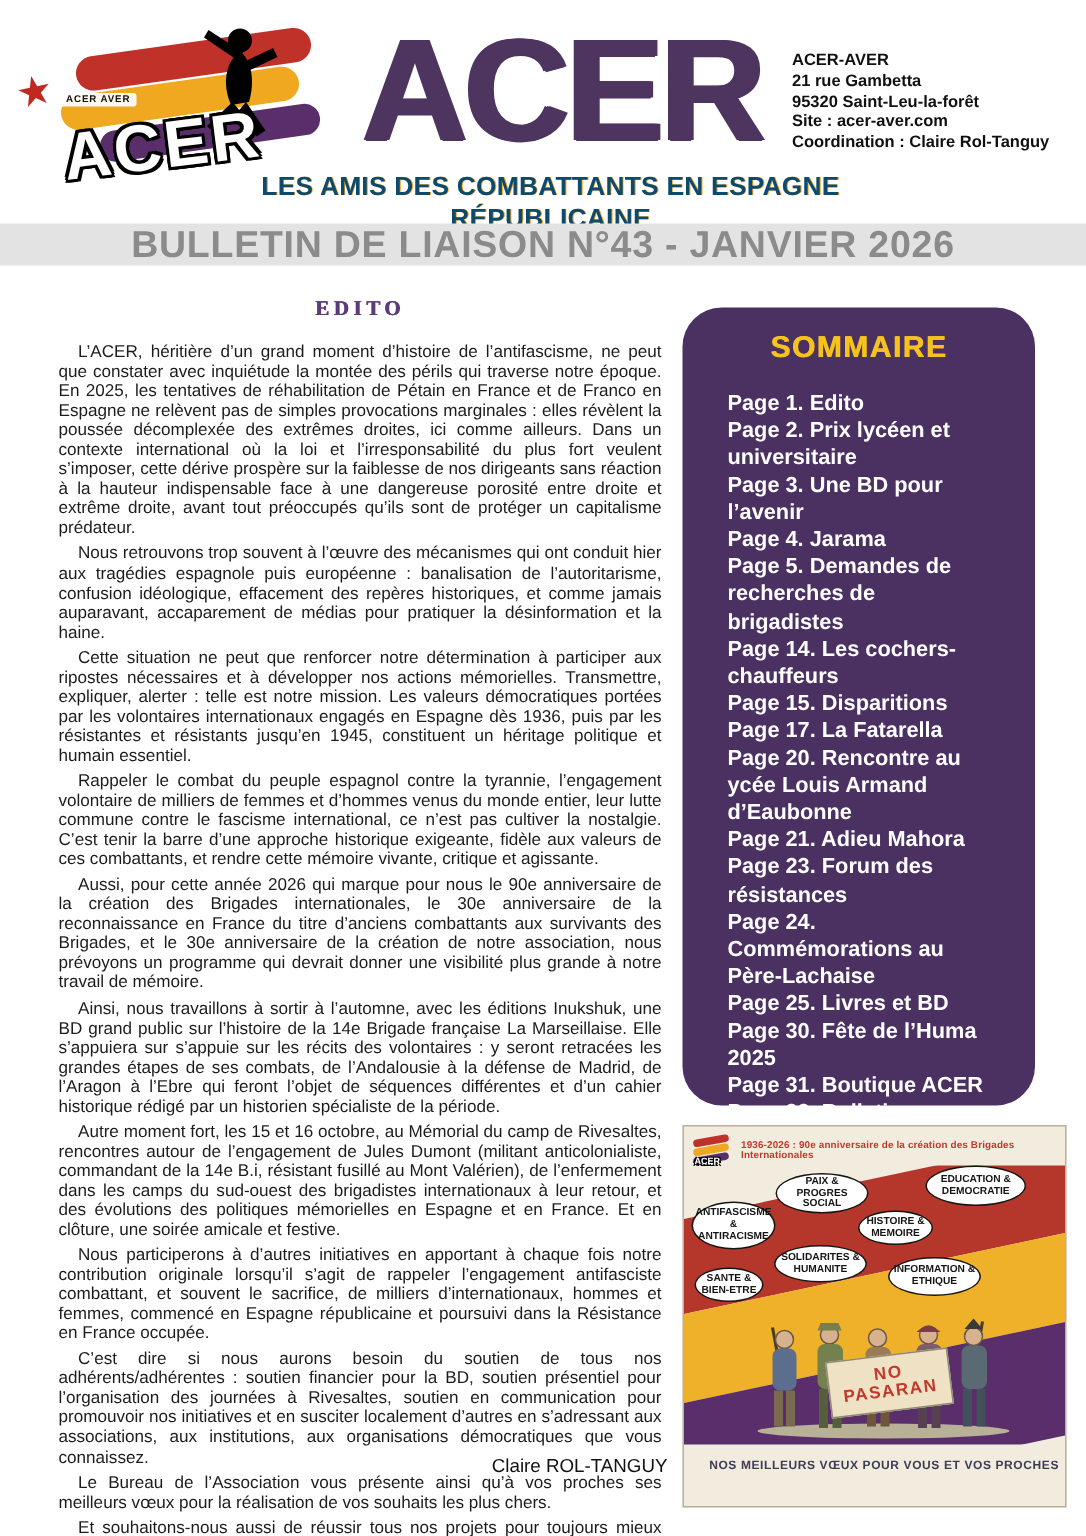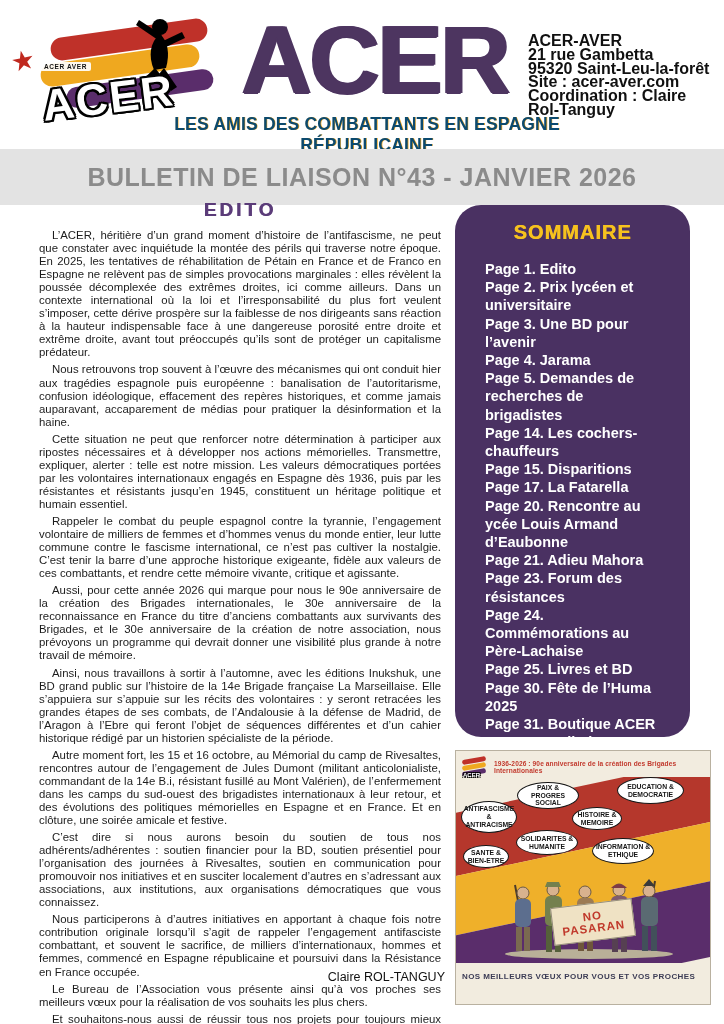--- a/index.html
+++ b/index.html
@@ -24,39 +24,40 @@
     position:absolute;left:28px;top:64px;font-size:44px;font-weight:900;color:#fff;
     letter-spacing:2px;transform:rotate(-7deg);line-height:1;
     text-shadow:-2px -2px 0 #000,2px -2px 0 #000,-2px 2px 0 #000,2px 2px 0 #000,
                 -2px 0 0 #000,2px 0 0 #000,0 -2px 0 #000,0 2px 0 #000;
   }
   .big-title{
     position:absolute;left:222px;top:14px;width:306px;text-align:center;
     font-size:97px;font-weight:900;color:#4d3560;line-height:.95;letter-spacing:-2px;
     text-shadow:1.6px 0 0 #4d3560,-1.6px 0 0 #4d3560,0 1.2px 0 #4d3560;
   }
-  .address{position:absolute;left:528px;top:34px;width:190px;font-size:16px;font-weight:bold;color:#101010;line-height:13.8px;}
+  .address{position:absolute;left:528px;top:34px;width:190px;font-size:11px;font-weight:bold;color:#101010;line-height:13.8px;}
   .subtitle{
     position:absolute;left:116px;top:114px;width:502px;text-align:center;
     font-size:17.5px;font-weight:800;color:#0c4a6e;letter-spacing:.2px;
     text-shadow:.6px 0 0 #f2a71d;
   }
 
   
   .banner{
-    position:absolute;left:0;top:149px;width:724px;height:56px;background:#e3e3e3;
+    position:absolute;left:0;top:149px;width:724px;height:28px;background:#e3e3e3;
     display:flex;align-items:center;justify-content:center;
     font-size:25px;font-weight:bold;color:#8b8b8b;letter-spacing:.5px;
   }
 
   
   .edito-heading{
     position:absolute;left:35px;top:199px;width:410px;text-align:center;
-    font-size:19px;font-weight:900;color:#5b3c79;letter-spacing:3px;
+    font-size:14px;font-weight:900;color:#5b3c79;letter-spacing:3px;
     text-shadow:.5px 0 0 #5b3c79;
+    font-family:Liberation Serif, serif;
   }
   .edito-body{position:absolute;left:35px;top:225px;width:410px;color:#1c1c1c;}
   .edito-body p{
     margin:4px;font-size:11.4px;line-height:13.05px;text-align:justify;text-indent:13px;
   }
   .signature{
     position:absolute;left:35px;top:970px;width:410px;text-align:right;
     font-size:12.5px;font-weight:normal;color:#111;
   }
 
@@ -111,21 +112,21 @@
   .b5{left:7px;top:94px;width:46px;height:23px;}
   .b6{left:136px;top:87px;width:62px;height:26px;}
   .fighters{position:absolute;left:45px;top:126px;}
   .nopasaran{
     position:absolute;left:96px;top:152px;width:80px;height:36px;background:#efe2c4;
     border:1px solid #8f8876;transform:rotate(-7deg);display:flex;flex-direction:column;
     align-items:center;justify-content:center;font-weight:bold;color:#c0392b;
     font-size:11.5px;line-height:1.05;letter-spacing:1px;
   }
   .cartoon-caption{
-    position:absolute;left:6px;top:221px;width:244px;text-align:left;
+    position:absolute;left:6px;top:221px;width:244px;text-align:right;
     font-size:8px;font-weight:bold;color:#3c3c55;letter-spacing:.4px;
   }
 </style>
 </head>
 <body>
 
 <div class="page">
 
   <div class="logo">
     <div class="stripe red"></div>
@@ -160,22 +161,22 @@
 
   <div class="edito-heading">EDITO</div>
   <div class="edito-body">
     <p>L’ACER, héritière d’un grand moment d’histoire de l’antifascisme, ne peut que constater avec inquiétude la montée des périls qui traverse notre époque. En 2025, les tentatives de réhabilitation de Pétain en France et de Franco en Espagne ne relèvent pas de simples provocations marginales : elles révèlent la poussée décomplexée des extrêmes droites, ici comme ailleurs. Dans un contexte international où la loi et l’irresponsabilité du plus fort veulent s’imposer, cette dérive prospère sur la faiblesse de nos dirigeants sans réaction à la hauteur indispensable face à une dangereuse porosité entre droite et extrême droite, avant tout préoccupés qu’ils sont de protéger un capitalisme prédateur.</p>
     <p>Nous retrouvons trop souvent à l’œuvre des mécanismes qui ont conduit hier aux tragédies espagnole puis européenne : banalisation de l’autoritarisme, confusion idéologique, effacement des repères historiques, et comme jamais auparavant, accaparement de médias pour pratiquer la désinformation et la haine.</p>
     <p>Cette situation ne peut que renforcer notre détermination à participer aux ripostes nécessaires et à développer nos actions mémorielles. Transmettre, expliquer, alerter : telle est notre mission. Les valeurs démocratiques portées par les volontaires internationaux engagés en Espagne dès 1936, puis par les résistantes et résistants jusqu’en 1945, constituent un héritage politique et humain essentiel.</p>
     <p>Rappeler le combat du peuple espagnol contre la tyrannie, l’engagement volontaire de milliers de femmes et d’hommes venus du monde entier, leur lutte commune contre le fascisme international, ce n’est pas cultiver la nostalgie. C’est tenir la barre d’une approche historique exigeante, fidèle aux valeurs de ces combattants, et rendre cette mémoire vivante, critique et agissante.</p>
     <p>Aussi, pour cette année 2026 qui marque pour nous le 90e anniversaire de la création des Brigades internationales, le 30e anniversaire de la reconnaissance en France du titre d’anciens combattants aux survivants des Brigades, et le 30e anniversaire de la création de notre association, nous prévoyons un programme qui devrait donner une visibilité plus grande à notre travail de mémoire.</p>
     <p>Ainsi, nous travaillons à sortir à l’automne, avec les éditions Inukshuk, une BD grand public sur l’histoire de la 14e Brigade française La Marseillaise. Elle s’appuiera sur s’appuie sur les récits des volontaires : y seront retracées les grandes étapes de ses combats, de l’Andalousie à la défense de Madrid, de l’Aragon à l’Ebre qui feront l’objet de séquences différentes et d’un cahier historique rédigé par un historien spécialiste de la période.</p>
     <p>Autre moment fort, les 15 et 16 octobre, au Mémorial du camp de Rivesaltes, rencontres autour de l’engagement de Jules Dumont (militant anticolonialiste, commandant de la 14e B.i, résistant fusillé au Mont Valérien), de l’enfermement dans les camps du sud-ouest des brigadistes internationaux à leur retour, et des évolutions des politiques mémorielles en Espagne et en France. Et en clôture, une soirée amicale et festive.</p>
+    <p>Nous participerons à d’autres initiatives en apportant à chaque fois notre contribution originale lorsqu’il s’agit de rappeler l’engagement antifasciste combattant, et souvent le sacrifice, de milliers d’internationaux, hommes et femmes, commencé en Espagne républicaine et poursuivi dans la Résistance en France occupée.</p>
     <p>C’est dire si nous aurons besoin du soutien de tous nos adhérents/adhérentes : soutien financier pour la BD, soutien présentiel pour l’organisation des journées à Rivesaltes, soutien en communication pour promouvoir nos initiatives et en susciter localement d’autres en s’adressant aux associations, aux institutions, aux organisations démocratiques que vous connaissez.</p>
-    <p>Nous participerons à d’autres initiatives en apportant à chaque fois notre contribution originale lorsqu’il s’agit de rappeler l’engagement antifasciste combattant, et souvent le sacrifice, de milliers d’internationaux, hommes et femmes, commencé en Espagne républicaine et poursuivi dans la Résistance en France occupée.</p>
     <p>Le Bureau de l’Association vous présente ainsi qu’à vos proches ses meilleurs vœux pour la réalisation de vos souhaits les plus chers.</p>
     <p>Et souhaitons-nous aussi de réussir tous nos projets pour toujours mieux faire vivre l’histoire des volontaires en Espagne Républicaine !</p>
   </div>
   <div class="signature">Claire ROL-TANGUY</div>
 
   <div class="sommaire">
     <div class="sommaire-heading">SOMMAIRE</div>
     <ul class="sommaire-list">
       <li>Page 1. Edito</li>
       <li>Page 2. Prix lycéen et universitaire</li>

